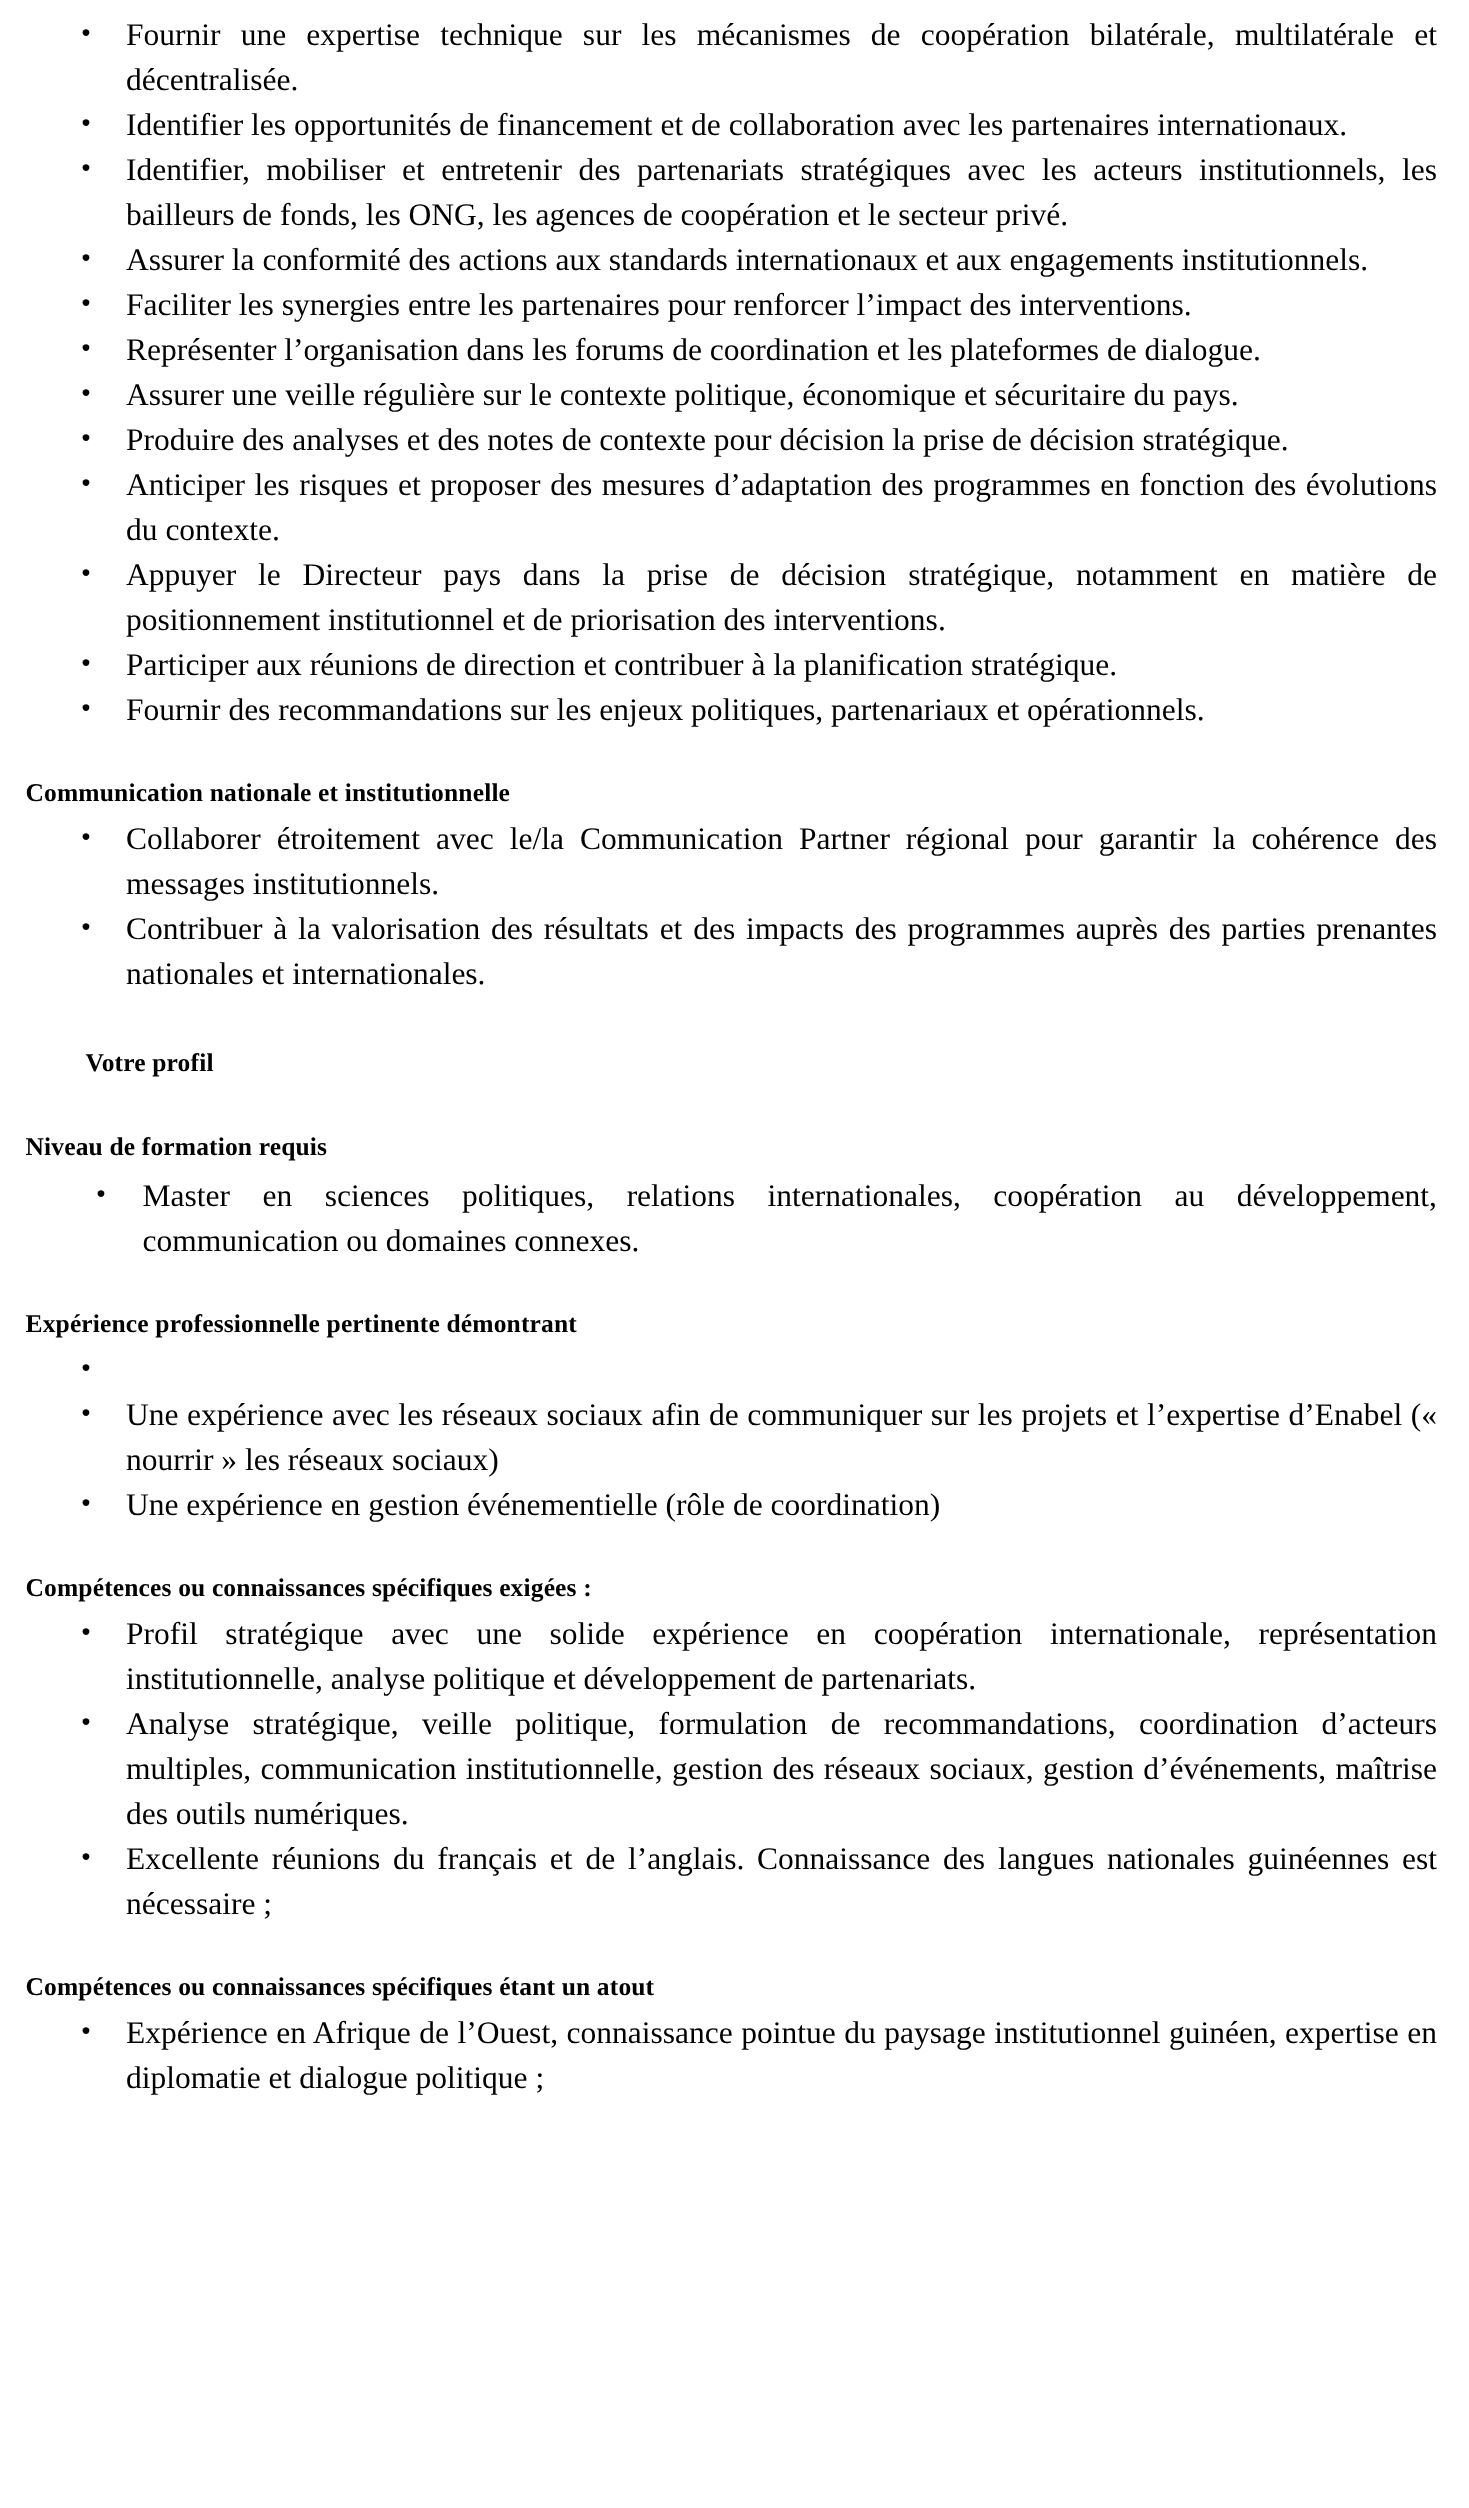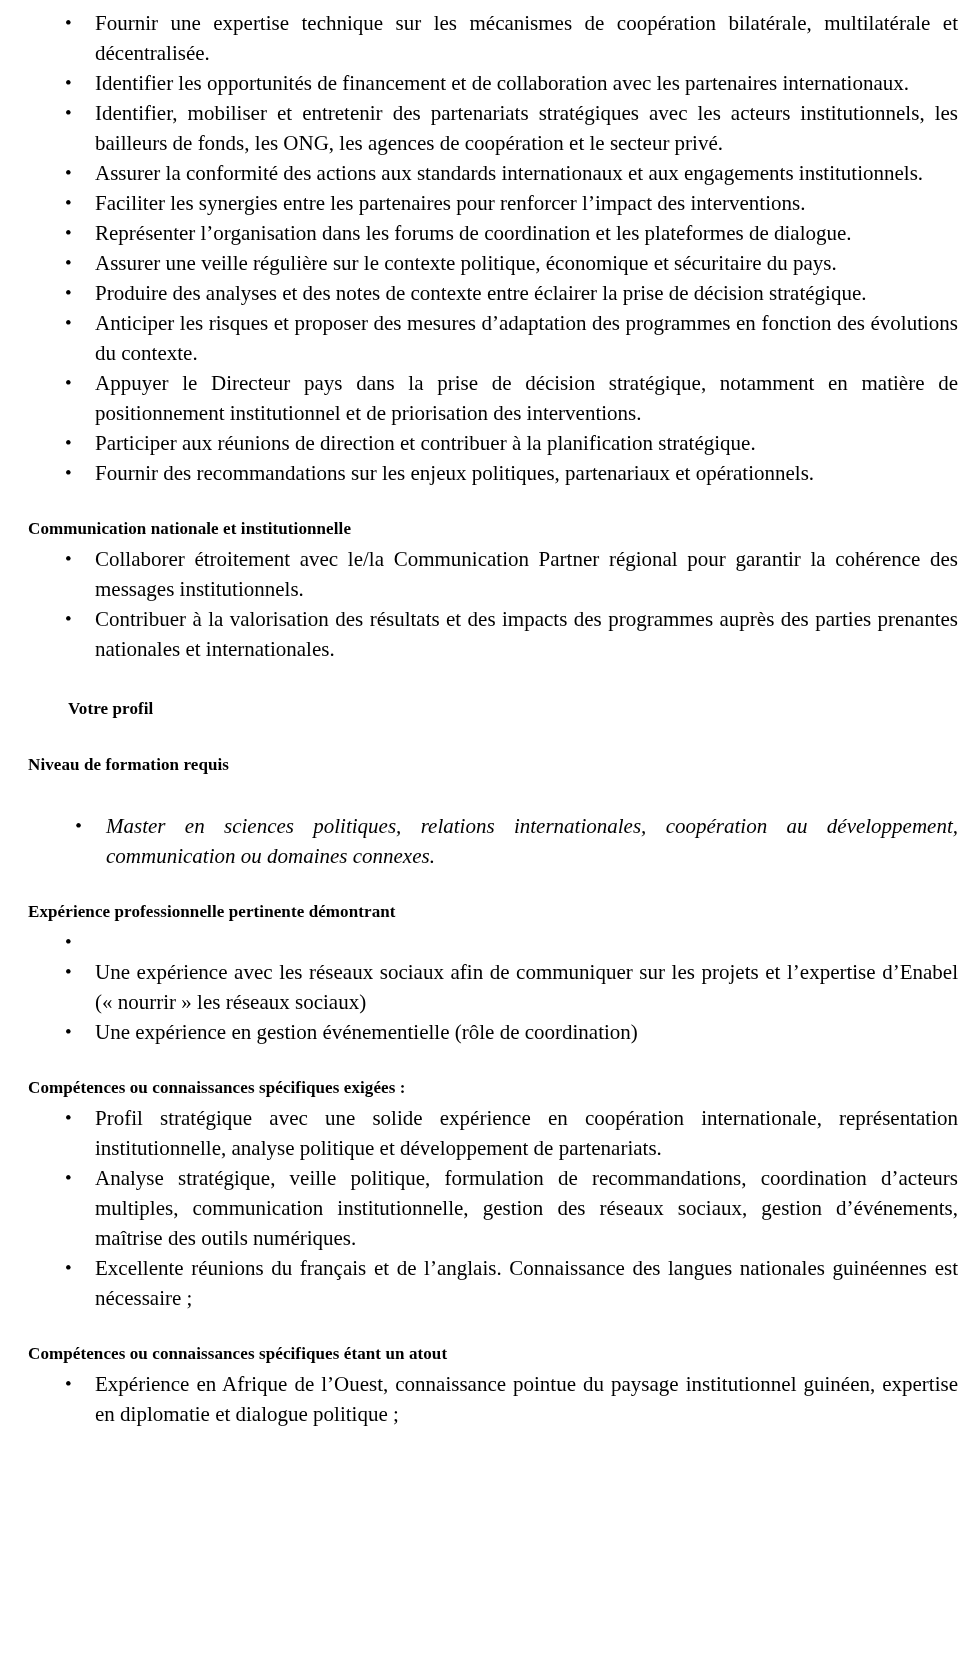--- a/index.html
+++ b/index.html
@@ -14,37 +14,37 @@
     font-family: "Liberation Serif", "DejaVu Serif", serif;
     color: #000000;
     -webkit-font-smoothing: antialiased;
   }
 
   .page {
     position: relative;
     width: 979px;
     height: 1496px;
     box-sizing: border-box;
-    padding: 8px 21px 0 28px;
+    padding: 8px 21px 0 17px;
     overflow: hidden;
   }
 
   
   .heading {
     font-weight: bold;
     font-size: 17px;
     line-height: 30px;
     margin: 0;
     padding: 0;
     text-align: left;
     letter-spacing: 0.1px;
   }
   .heading.gap-before   { margin-top: 26px; }
   .heading.gap-before-l { margin-top: 30px; margin-left: 40px; }
-  .heading.gap-after-l  { margin-bottom: 31px; }
+  .heading.gap-after-l  { margin-bottom: 2px; }
 
   
   ul.bullets {
     list-style: none;
     margin: 0;
     padding: 0;
   }
   ul.bullets > li {
     position: relative;
     margin: 0;
@@ -64,21 +64,21 @@
     line-height: 30px;
   }
   
   ul.bullets > li > span.t {
     display: block;
     text-align: justify;
     text-align-last: left;
   }
 
   
-  ul.bullets.indented > li        { padding-left: 78px; font-style: italic; }
+  ul.bullets.indented > li        { padding-left: 78px; }
   ul.bullets.indented > li::before{ left: 47px; }
 
   
   li.empty { min-height: 30px; }
 </style>
 </head>
 <body>
 
 <div class="page">
 
@@ -98,21 +98,21 @@
     <li>
         <span class="t">Faciliter les synergies entre les partenaires pour renforcer l’impact des interventions.</span>
       </li>
     <li>
         <span class="t">Représenter l’organisation dans les forums de coordination et les plateformes de dialogue.</span>
       </li>
     <li>
         <span class="t">Assurer une veille régulière sur le contexte politique, économique et sécuritaire du pays.</span>
       </li>
     <li>
-        <span class="t">Produire des analyses et des notes de contexte entre éclairer la prise de décision stratégique.</span>
+        <span class="t">Produire des analyses et des notes de contexte pour décision la prise de décision stratégique.</span>
       </li>
     <li>
         <span class="t">Anticiper les risques et proposer des mesures d’adaptation des programmes en fonction des évolutions du contexte.</span>
       </li>
     <li>
         <span class="t">Appuyer le Directeur pays dans la prise de décision stratégique, notamment en matière de positionnement institutionnel et de priorisation des interventions.</span>
       </li>
     <li>
         <span class="t">Participer aux réunions de direction et contribuer à la planification stratégique.</span>
       </li>

